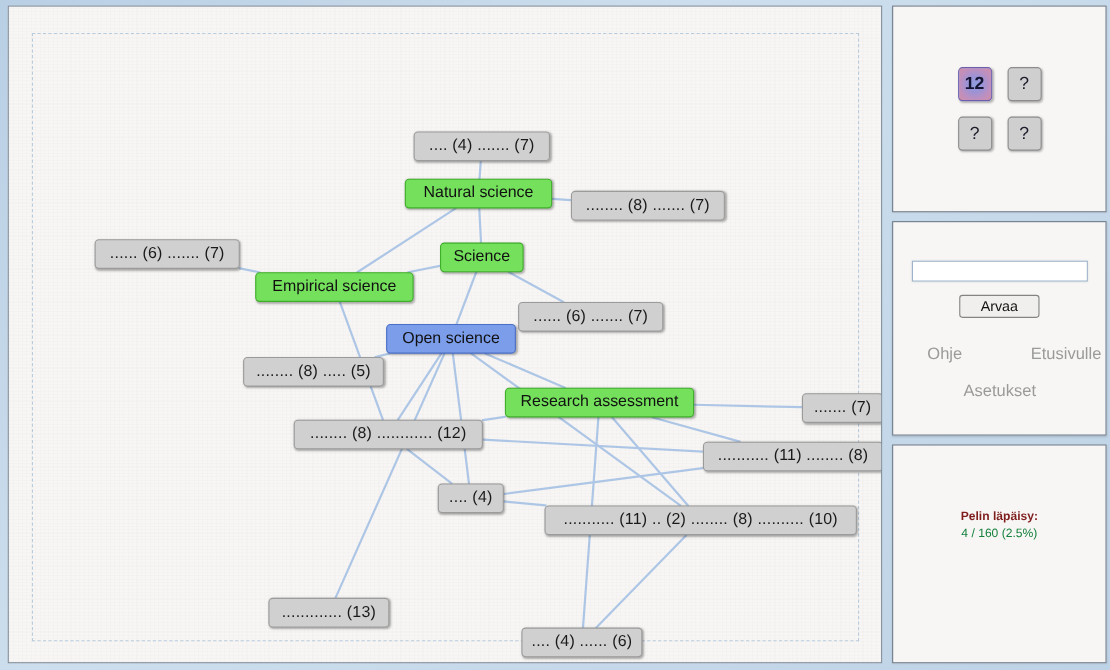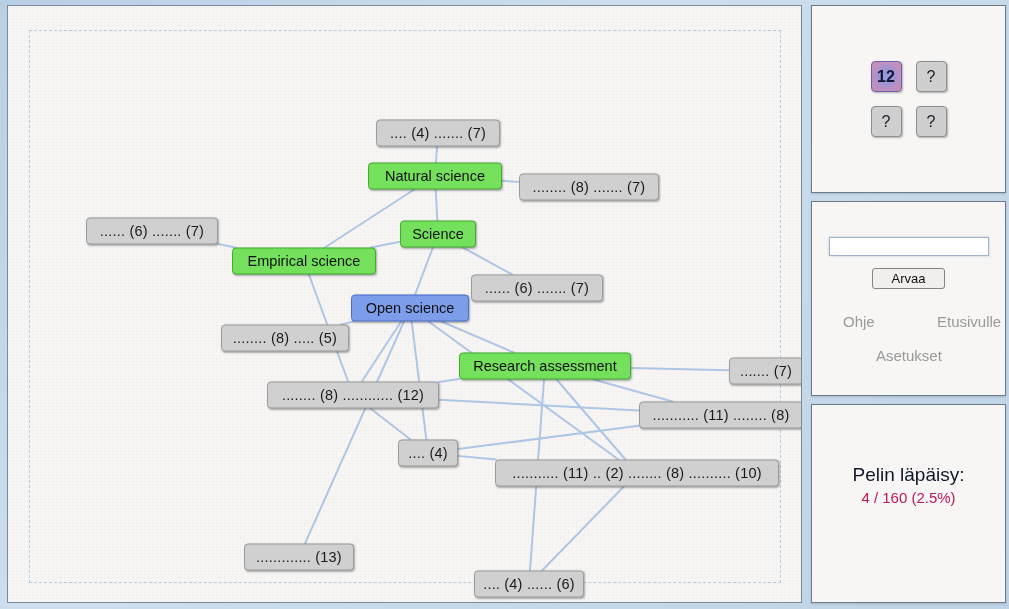--- a/index.html
+++ b/index.html
@@ -171,29 +171,29 @@
   }
   #link-ohje      { left: 31px;  top: 111px; }
   #link-etusivulle{ left: 93px;  top: 111px; margin-left: 32px; }
   #link-asetukset { left: 64px;  top: 145px; }
 
   
   .stat-block { position: absolute; left: 0; width: 100%; text-align: center; }
   #stat-pass  { top: 59px; }
   #stat-rank  { top: 108px; }
   .stat-title {
-    font-size: 19px;
-    font-weight: normal;
-    color: #0f172a;
+    font-size: 11px;
+    font-weight: bold;
+    color: #7f1d1d;
     display: block;
     margin-bottom: 3px;
   }
   .stat-value {
-    font-size: 15px;
-    color: #be185d;
+    font-size: 11px;
+    color: #15803d;
     display: block;
   }
 </style>
 </head>
 <body>
 
 <div id="app">
 
   <div id="graph-panel">
     <div id="graph-texture"></div>

